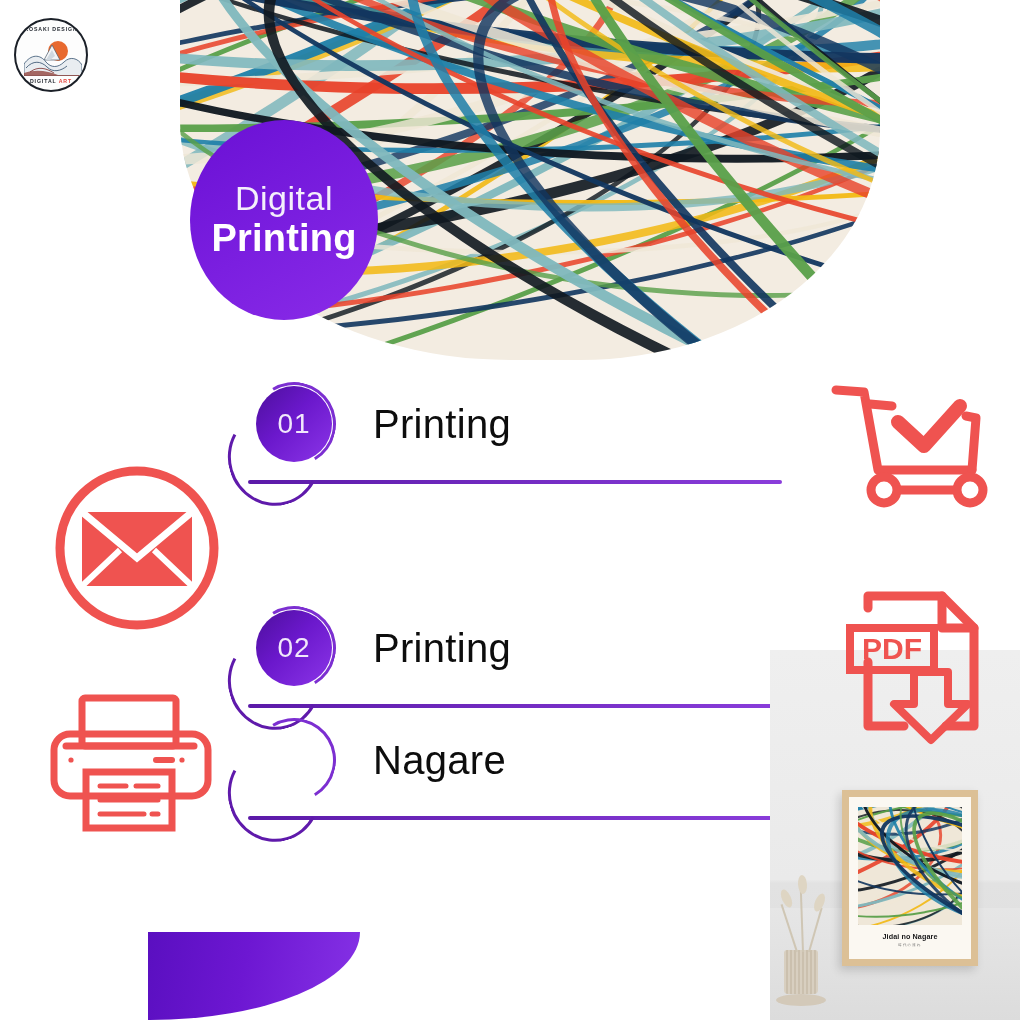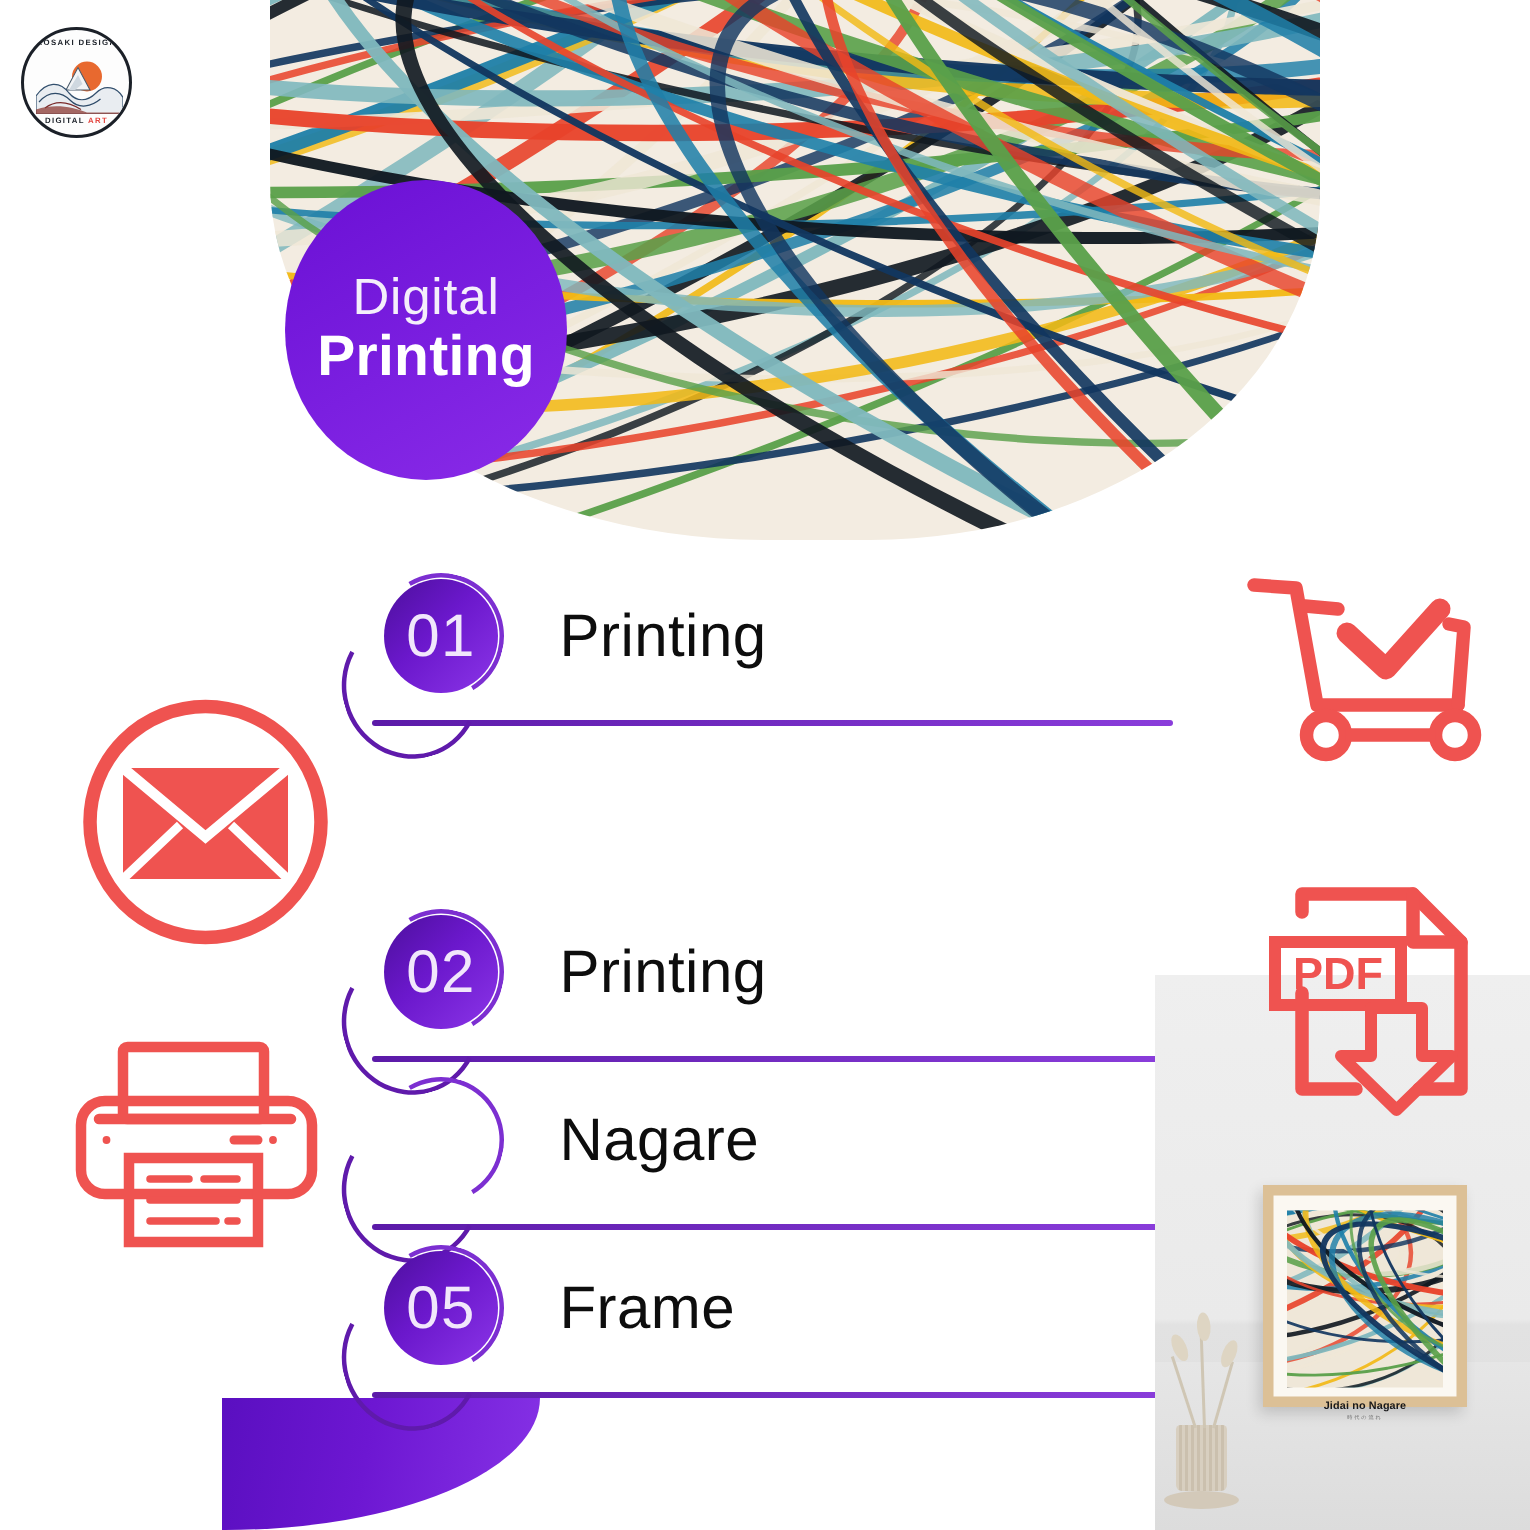--- a/index.html
+++ b/index.html
@@ -69,21 +69,21 @@
   }
 
   
   .steps { position:absolute; left:0; top:380px; width:1020px; height:560px; }
   .step-row { position:absolute; left:0; width:1020px; height:112px; }
   .circle {
     position:absolute; left:256px; top:6px;
     width:76px; height:76px; border-radius:50%;
     background:linear-gradient(135deg,#4c0f9c 0%,#6b18cc 45%,#8b35e8 100%);
     display:flex; align-items:center; justify-content:center;
-    color:#f1e7fb; font-size:40px; font-weight:300; letter-spacing:1px;
+    color:#f1e7fb; font-size:28px; font-weight:300; letter-spacing:1px;
     z-index:4;
   }
   .step-label {
     position:absolute; left:373px; top:8px;
     font-size:40px; font-weight:400; color:#0d0d0d;
     letter-spacing:.3px; line-height:72px; white-space:nowrap;
   }
   .divider {
     position:absolute; left:248px; top:100px;
     width:534px; height:4px; border-radius:2px;
@@ -122,21 +122,21 @@
     width:250px; height:370px;
     background:linear-gradient(180deg,#efefef 0%,#eaeaea 62%,#e2e2e2 63%,#dedede 100%);
     overflow:hidden;
   }
   .photo .floor {
     position:absolute; left:0; bottom:0; width:100%; height:112px;
     background:linear-gradient(180deg,#e6e6e6 0%,#dcdcdc 100%);
   }
   .frame {
     position:absolute; left:72px; top:140px;
-    width:136px; height:148px;
+    width:136px; height:176px;
     background:#d9bd92;
     border:7px solid #dcc096;
     box-shadow:-3px 4px 9px rgba(0,0,0,.16);
   }
   .frame-mat {
     position:absolute; inset:0;
     background:#fbf8f2;
     padding:10px 9px 0 9px;
   }
   .frame-art {
@@ -287,27 +287,20 @@
         <div class="circle">02</div>
         <div class="step-label">Printing</div>
         <div class="divider"></div>
       </div>
       <div class="step-row" style="top: 336px;">
         <div class="arc arc-l"></div>
         <div class="arc arc-r"></div>
         <div class="step-label">Nagare</div>
         <div class="divider"></div>
       </div>
-      <div class="step-row" style="top: 448px;">
-        <div class="arc arc-l"></div>
-        <div class="arc arc-r"></div>
-        <div class="circle">05</div>
-        <div class="step-label">Frame</div>
-        <div class="divider"></div>
-      </div>
     </div>
 
   <svg class="icon-mail" viewBox="0 0 186 168">
     <circle cx="93" cy="84" r="77" class="coral" stroke-width="9"></circle>
     <rect x="38" y="48" width="110" height="74" fill="#ef5350"></rect>
     <path d="M38 48 L93 94 L148 48" fill="none" stroke="#ffffff" stroke-width="7"></path>
     <path d="M38 122 L76 86 M148 122 L110 86" fill="none" stroke="#ffffff" stroke-width="6"></path>
   </svg>
 
   <svg class="icon-printer" viewBox="0 0 170 146">

